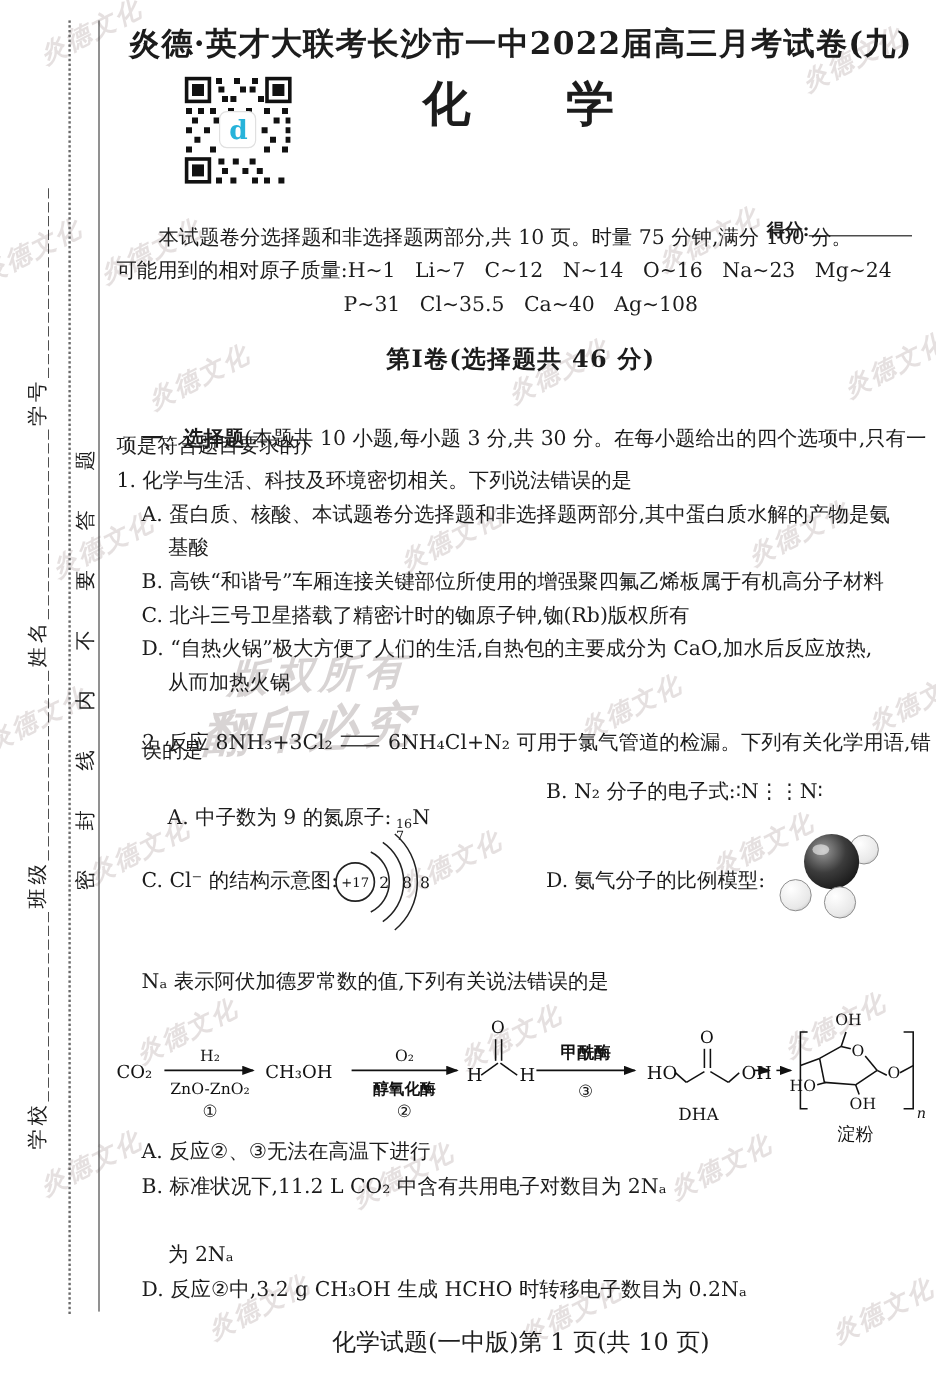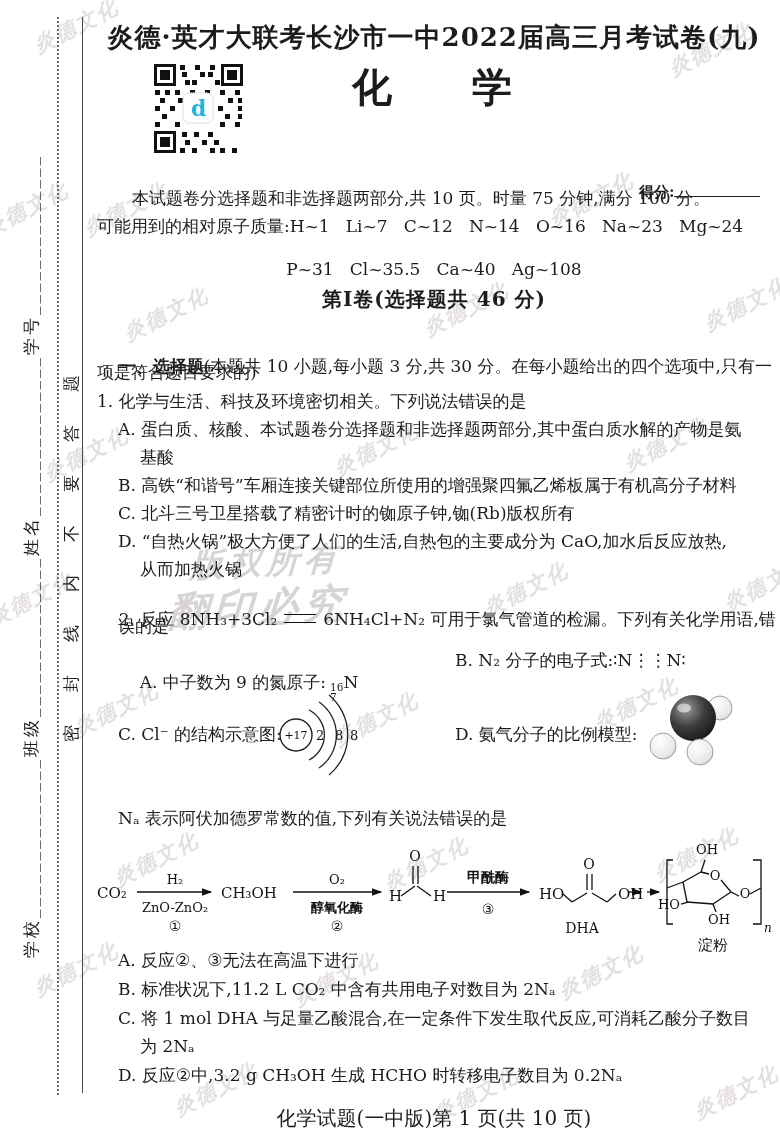--- a/index.html
+++ b/index.html
@@ -105,21 +105,21 @@
     <rect x="33" y="33" width="30" height="30" rx="6" fill="#fff" stroke="#e0e0e0"></rect>
     <text x="41" y="56" font-size="22" font-weight="bold" fill="#27b3da" font-family="DejaVu Sans, sans-serif">d</text>
   </svg>
 
   <div class="t score">
     <span class="b">得分:</span><span class="uline"></span>
   </div>
 
   <div class="t" style="left:132px;top:187px">本试题卷分选择题和非选择题两部分,共 10 页。时量 75 分钟,满分 100 分。</div>
   <div class="t" style="left:97px;top:215px">可能用到的相对原子质量:H~1   Li~7   C~12   N~14   O~16   Na~23   Mg~24</div>
-  <div class="t center" style="left:88px;top:258px;width:692px">P~31   Cl~35.5   Ca~40   Ag~108</div>
+  <div class="t center" style="left:88px;top:243px;width:692px">P~31   Cl~35.5   Ca~40   Ag~108</div>
 
   <div class="t heading center">第Ⅰ卷(选择题共 46 分)</div>
   <div class="t" style="left:97px;top:333px">
     <span class="b">一、选择题</span><span>(本题共 10 小题,每小题 3 分,共 30 分。在每小题给出的四个选项中,只有一</span>
   </div>
   <div class="t" style="left:97px;top:361px">项是符合题目要求的)</div>
 
   <div class="t" style="left:97px;top:390px">1. 化学与生活、科技及环境密切相关。下列说法错误的是</div>
   <div class="t" style="left:118px;top:418px">A. 蛋白质、核酸、本试题卷分选择题和非选择题两部分,其中蛋白质水解的产物是氨</div>
   <div class="t" style="left:140px;top:446px">基酸</div>
@@ -236,19 +236,18 @@
       <text x="585" y="73" font-size="13" text-anchor="end">HO</text>
       <text x="624" y="88" font-size="13" text-anchor="middle">OH</text>
       <text x="650" y="62" font-size="13" text-anchor="middle">O</text>
       <text x="669" y="96" font-size="12" font-style="italic">n</text>
       <text x="618" y="114" font-size="15" text-anchor="middle">淀粉</text>
     </g>
   </svg>
 
   <div class="t" style="left:118px;top:949px">A. 反应②、③无法在高温下进行</div>
   <div class="t" style="left:118px;top:978px">B. 标准状况下,11.2 L CO₂ 中含有共用电子对数目为 2Nₐ</div>
-  <div class="t" style="left:118px;top:1007px">C. 将 1 mol DHA 与足量乙酸混合,在一定条件下发生取代反应,可消耗乙酸分子数目</div>
   <div class="t" style="left:140px;top:1035px">为 2Nₐ</div>
   <div class="t" style="left:118px;top:1064px">D. 反应②中,3.2 g CH₃OH 生成 HCHO 时转移电子数目为 0.2Nₐ</div>
 
   <div class="t footer center">化学试题(一中版)第 1 页(共 10 页)</div>
 
 </div>
 
 </body></html>

